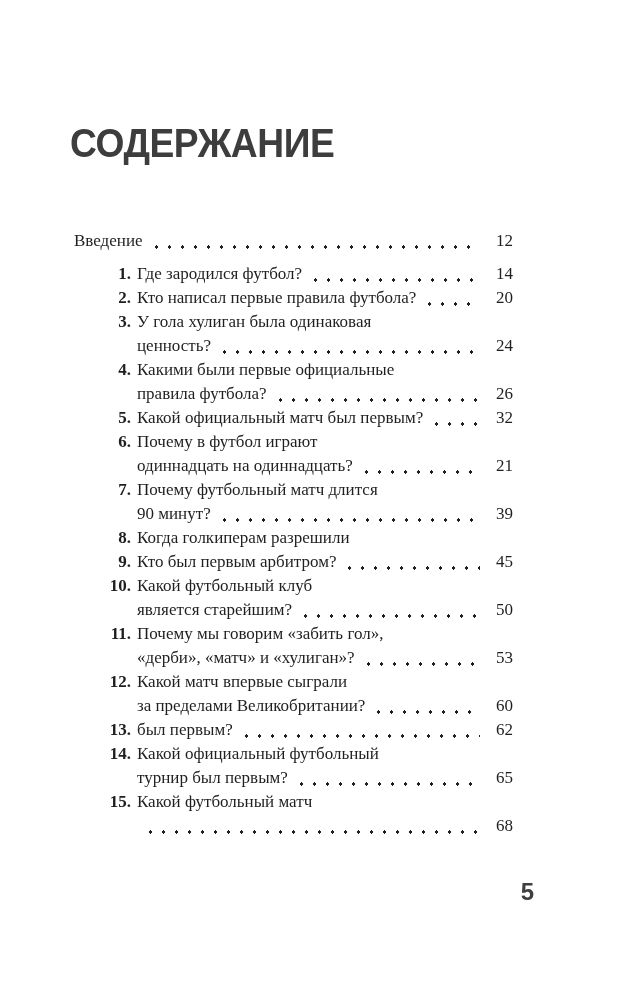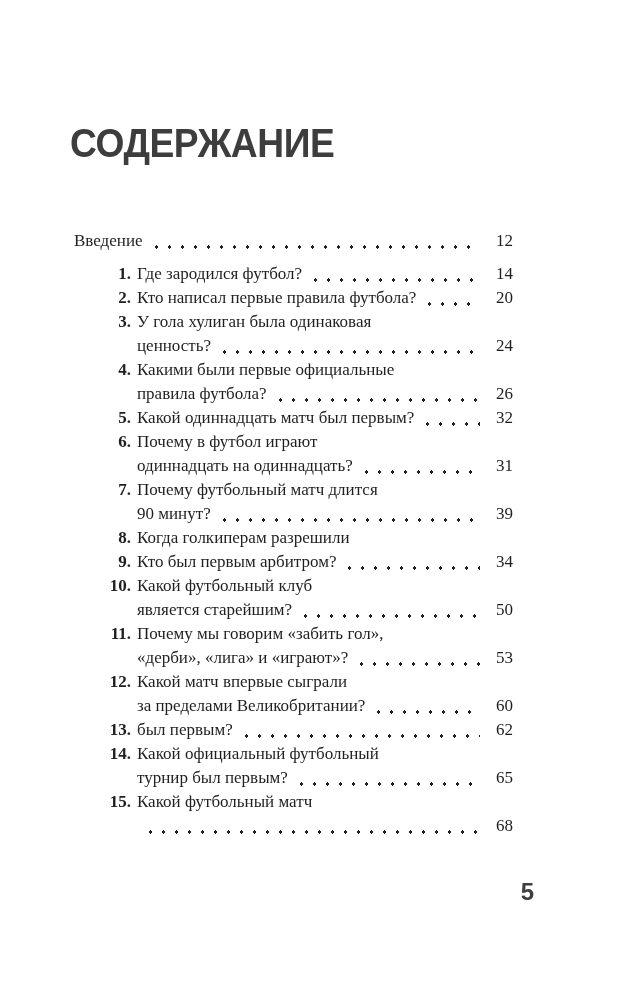--- a/index.html
+++ b/index.html
@@ -137,34 +137,34 @@
               <span class="line-text">правила футбола?</span>
               <span class="leader"></span>
               <span class="pagenum">26</span>
             </div>
           </div>
         </div>
         <div class="entry">
           <span class="num">5.</span>
           <div class="entry-body">
             <div class="line last">
-              <span class="line-text">Какой одиннадцать матч был первым?</span>
+              <span class="line-text">Какой официальный матч был первым?</span>
               <span class="leader"></span>
               <span class="pagenum">32</span>
             </div>
           </div>
         </div>
         <div class="entry">
           <span class="num">6.</span>
           <div class="entry-body">
             <div class="line"><span class="line-text">Почему в футбол играют</span></div>
             <div class="line last">
               <span class="line-text">одиннадцать на одиннадцать?</span>
               <span class="leader"></span>
-              <span class="pagenum">31</span>
+              <span class="pagenum">21</span>
             </div>
           </div>
         </div>
         <div class="entry">
           <span class="num">7.</span>
           <div class="entry-body">
             <div class="line"><span class="line-text">Почему футбольный матч длится</span></div>
             <div class="line last">
               <span class="line-text">90 минут?</span>
               <span class="leader"></span>
@@ -177,41 +177,41 @@
           <div class="entry-body">
             <div class="line"><span class="line-text">Когда голкиперам разрешили</span></div>
           </div>
         </div>
         <div class="entry">
           <span class="num">9.</span>
           <div class="entry-body">
             <div class="line last">
               <span class="line-text">Кто был первым арбитром?</span>
               <span class="leader"></span>
-              <span class="pagenum">34</span>
+              <span class="pagenum">45</span>
             </div>
           </div>
         </div>
         <div class="entry">
           <span class="num">10.</span>
           <div class="entry-body">
             <div class="line"><span class="line-text">Какой футбольный клуб</span></div>
             <div class="line last">
               <span class="line-text">является старейшим?</span>
               <span class="leader"></span>
               <span class="pagenum">50</span>
             </div>
           </div>
         </div>
         <div class="entry">
           <span class="num">11.</span>
           <div class="entry-body">
             <div class="line"><span class="line-text">Почему мы говорим «забить гол»,</span></div>
             <div class="line last">
-              <span class="line-text">«дерби», «лига» и «играют»?</span>
+              <span class="line-text">«дерби», «матч» и «хулиган»?</span>
               <span class="leader"></span>
               <span class="pagenum">53</span>
             </div>
           </div>
         </div>
         <div class="entry">
           <span class="num">12.</span>
           <div class="entry-body">
             <div class="line"><span class="line-text">Какой матч впервые сыграли</span></div>
             <div class="line last">

